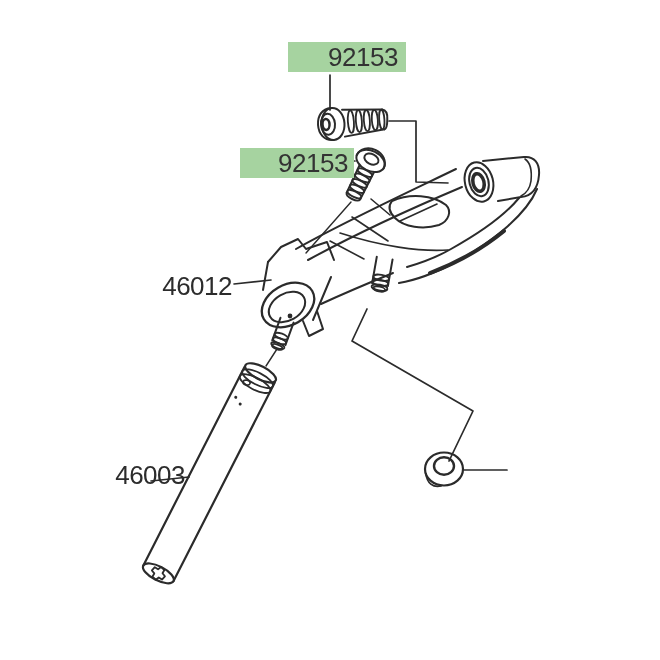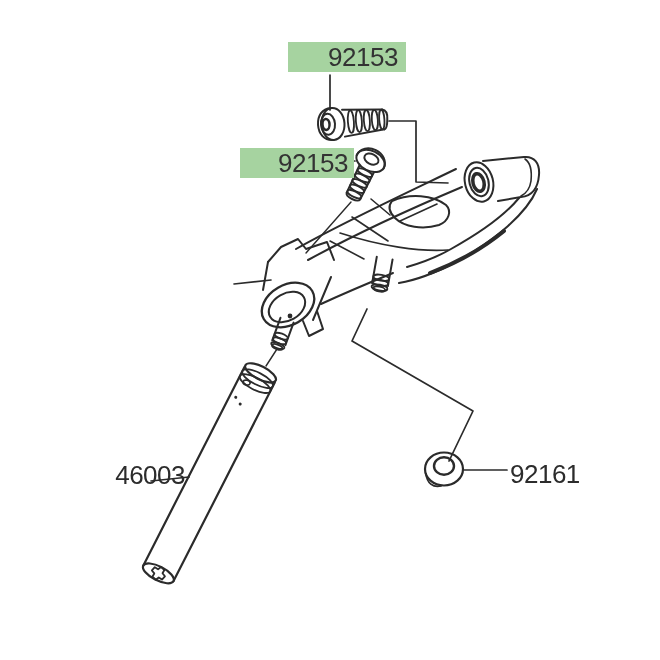--- a/index.html
+++ b/index.html
@@ -148,17 +148,17 @@
       <path d="M151,481 L189,477"></path>
       <path d="M367,309 L352,341 L473,411 L449,461"></path>
       <path d="M464,470 L507,470"></path>
     </g>
   </svg>
 
   <div class="part-label part-label--hl" style="left: 288px; top: 42px; width: 86px; height: 30px; background: rgb(166, 211, 160);">92153</div>
 
   <div class="part-label part-label--hl" style="left: 240px; top: 148px; width: 82px; height: 30px; background: rgb(166, 211, 160);">92153</div>
 
+  <div class="part-label part-label--plain-right" style="left:158px;top:271px;width:74px;">46012</div>
 
   <div class="part-label part-label--plain-right" style="left:76px;top:460px;width:72px;margin-left:37px;">46003</div>
 
-  <div class="part-label part-label--plain-left" style="left:510px;top:459px;width:70px;">92161</div>
 </div>
 
 </body></html>

